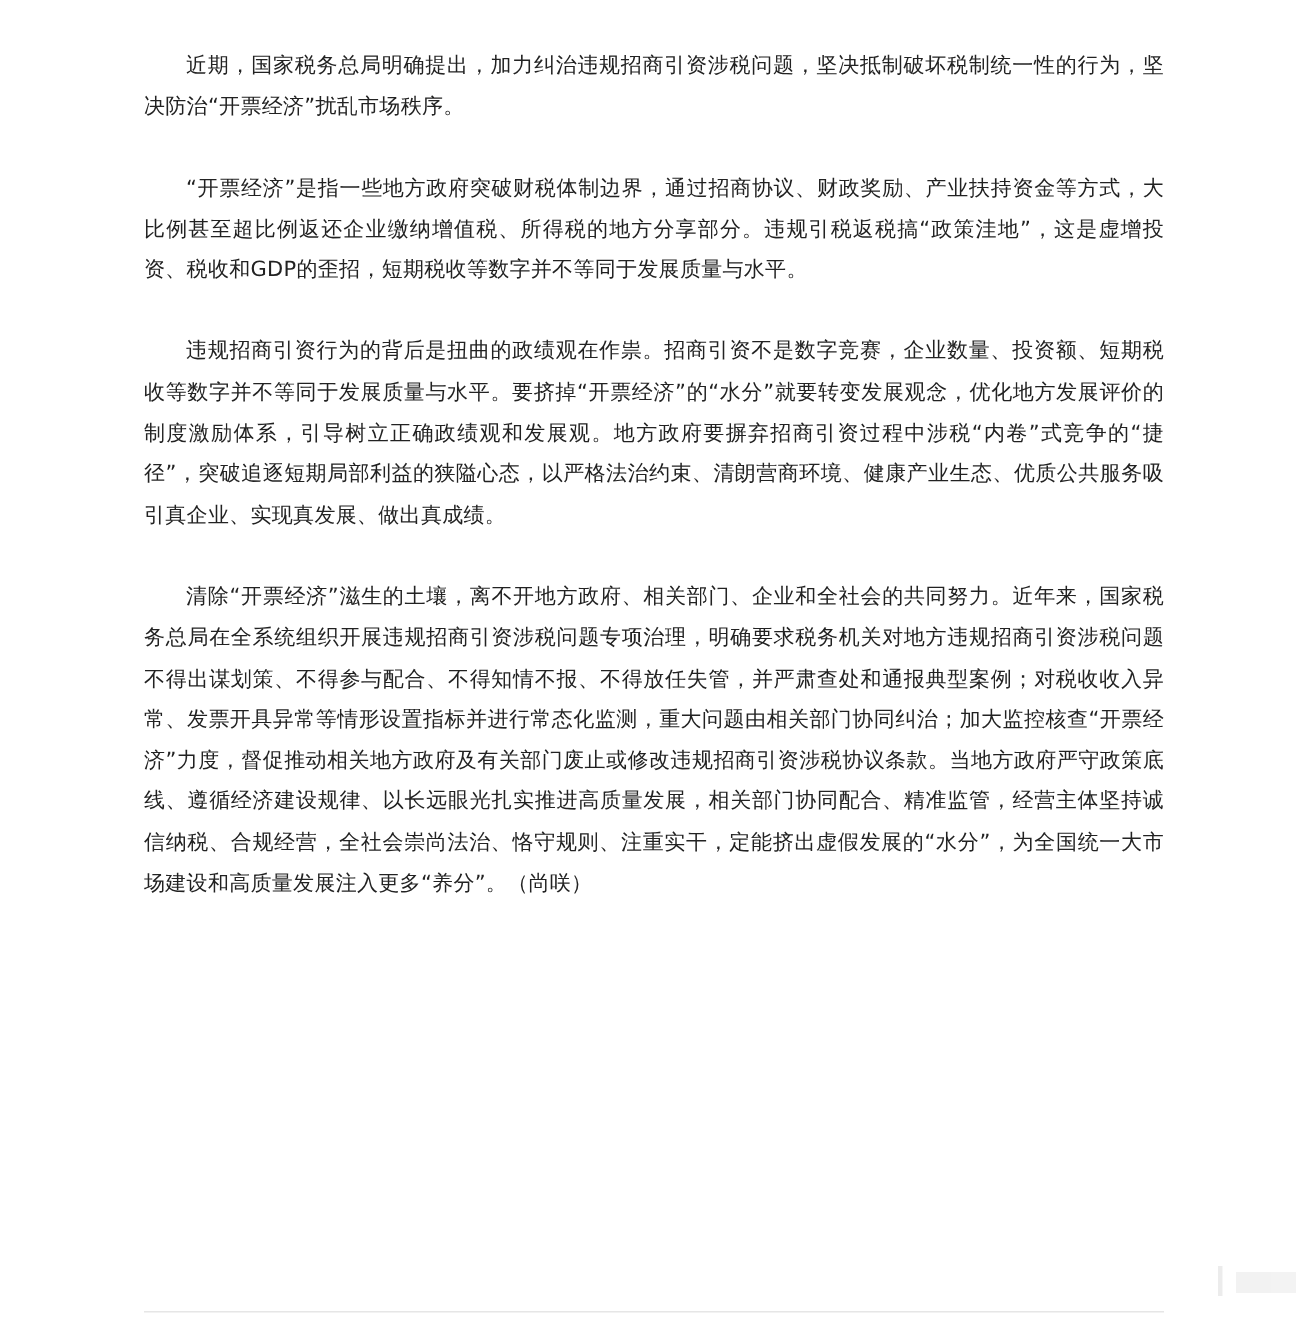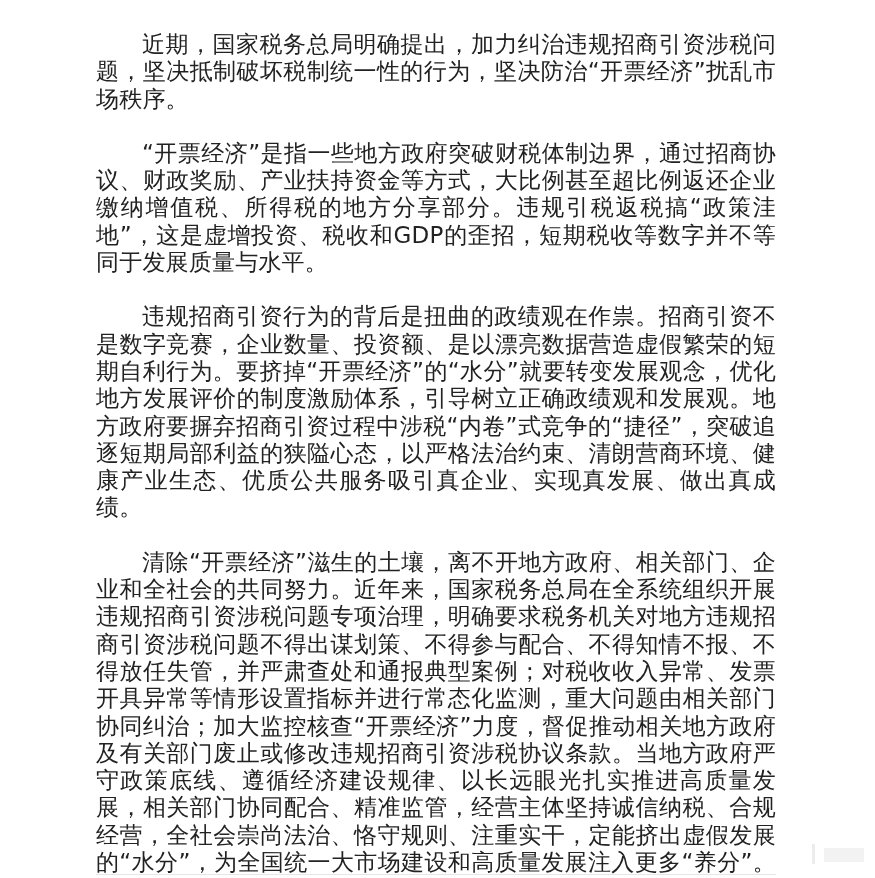--- a/index.html
+++ b/index.html
@@ -16,21 +16,21 @@
       color: #222222;
     }
     .article {
       position: absolute;
       left: 96px;
       top: 31px;
       width: 680px;
     }
     .para {
       margin: 0 0 27px 0;
-      font-size: 23px;
+      font-size: 14px;
       line-height: 27.3px;
       text-indent: 2em;
       letter-spacing: 0.2px;
       text-align: justify;
       word-break: break-all;
     }
     .para:last-child { margin-bottom: 0; }
     .divider {
       position: absolute;
       left: 96px;
@@ -62,21 +62,21 @@
       height: 14px;
       background: #bbb;
     }
   </style>
 </head>
 <body>
 
 <div class="article">
   <p class="para">近期，国家税务总局明确提出，加力纠治违规招商引资涉税问题，坚决抵制破坏税制统一性的行为，坚决防治“开票经济”扰乱市场秩序。</p>
   <p class="para">“开票经济”是指一些地方政府突破财税体制边界，通过招商协议、财政奖励、产业扶持资金等方式，大比例甚至超比例返还企业缴纳增值税、所得税的地方分享部分。违规引税返税搞“政策洼地”，这是虚增投资、税收和GDP的歪招，短期税收等数字并不等同于发展质量与水平。</p>
-  <p class="para">违规招商引资行为的背后是扭曲的政绩观在作祟。招商引资不是数字竞赛，企业数量、投资额、是以漂亮数据营造虚假繁荣的短期自利行为。要挤掉“开票经济”的“水分”就要转变发展观念，优化地方发展评价的制度激励体系，引导树立正确政绩观和发展观。地方政府要摒弃招商引资过程中涉税“内卷”式竞争的“捷径”，突破追逐短期局部利益的狭隘心态，以严格法治约束、清朗营商环境、健康产业生态、优质公共服务吸引真企业、实现真发展、做出真成绩。</p>
+  <p class="para">违规招商引资行为的背后是扭曲的政绩观在作祟。招商引资不是数字竞赛，企业数量、投资额、短期税收等数字并不等同于发展质量与水平。要挤掉“开票经济”的“水分”就要转变发展观念，优化地方发展评价的制度激励体系，引导树立正确政绩观和发展观。地方政府要摒弃招商引资过程中涉税“内卷”式竞争的“捷径”，突破追逐短期局部利益的狭隘心态，以严格法治约束、清朗营商环境、健康产业生态、优质公共服务吸引真企业、实现真发展、做出真成绩。</p>
   <p class="para">清除“开票经济”滋生的土壤，离不开地方政府、相关部门、企业和全社会的共同努力。近年来，国家税务总局在全系统组织开展违规招商引资涉税问题专项治理，明确要求税务机关对地方违规招商引资涉税问题不得出谋划策、不得参与配合、不得知情不报、不得放任失管，并严肃查处和通报典型案例；对税收收入异常、发票开具异常等情形设置指标并进行常态化监测，重大问题由相关部门协同纠治；加大监控核查“开票经济”力度，督促推动相关地方政府及有关部门废止或修改违规招商引资涉税协议条款。当地方政府严守政策底线、遵循经济建设规律、以长远眼光扎实推进高质量发展，相关部门协同配合、精准监管，经营主体坚持诚信纳税、合规经营，全社会崇尚法治、恪守规则、注重实干，定能挤出虚假发展的“水分”，为全国统一大市场建设和高质量发展注入更多“养分”。（尚咲）</p>
 </div>
 
 <div class="watermark">
   <div class="bar" style="left:0;"></div>
   <div class="block"></div>
 </div>
 
 <div class="divider"></div>
 

